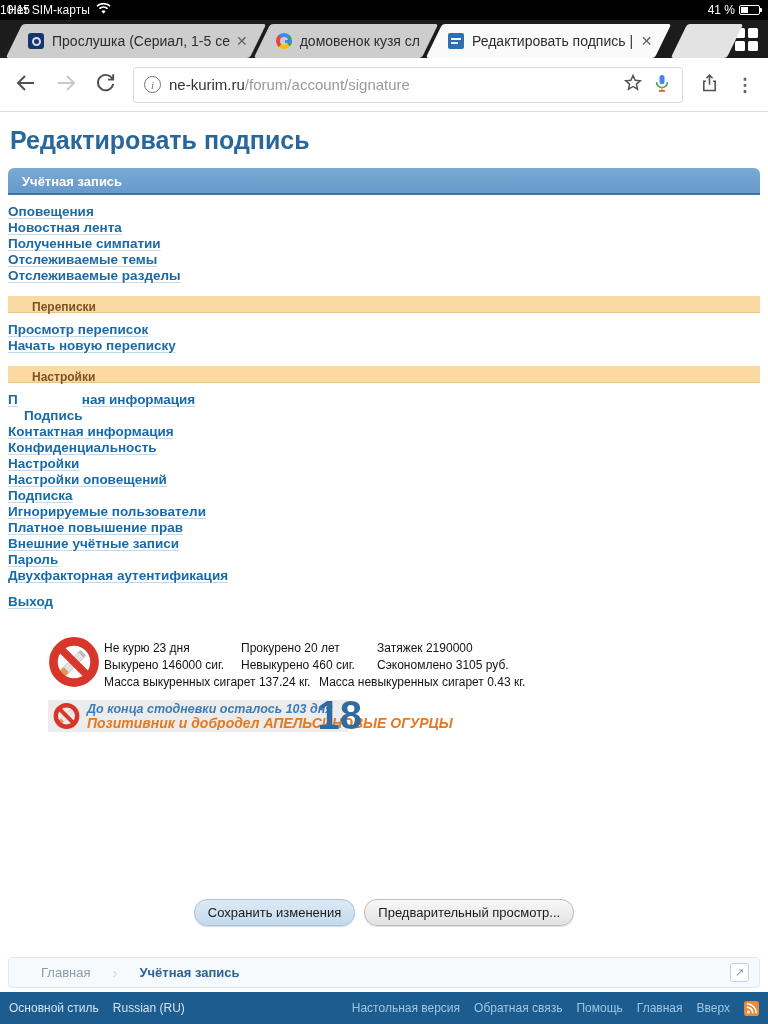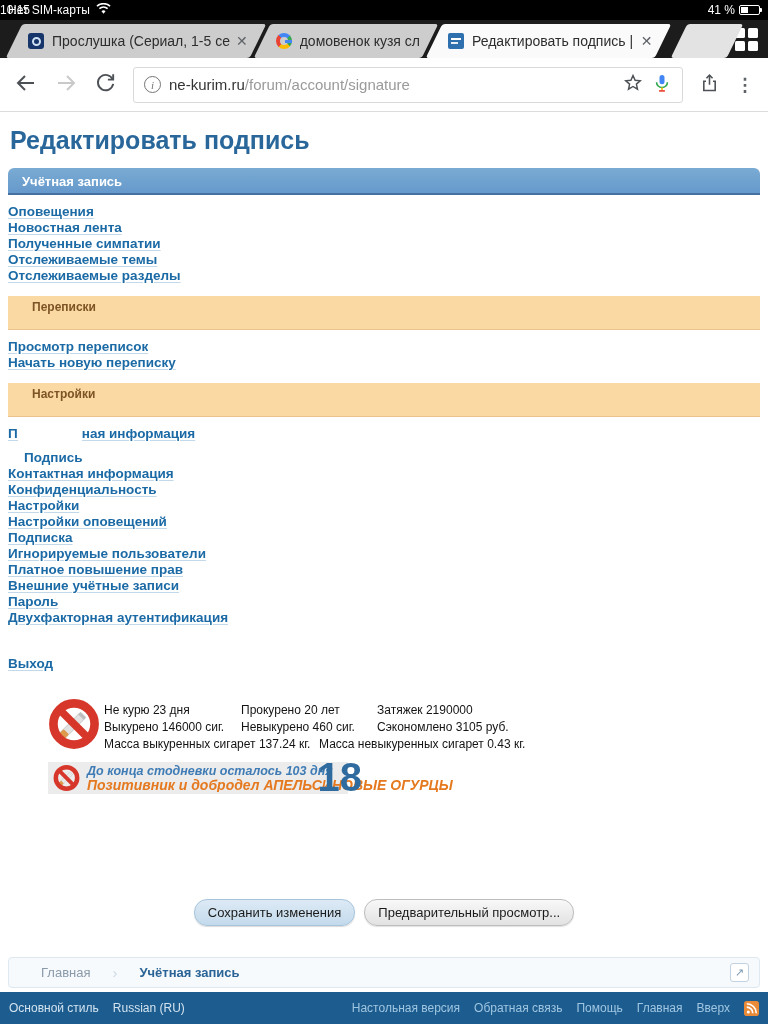--- a/index.html
+++ b/index.html
@@ -44,28 +44,28 @@
   .urlbox { flex:1; height:36px; border:1px solid #d9d9d9; border-radius:3px; display:flex; align-items:center; padding:0 10px; gap:8px; background:#fff; }
   .info-ic { width:17px; height:17px; border:1.5px solid #757575; border-radius:50%; color:#757575; font-size:11px; display:flex; align-items:center; justify-content:center; font-style:italic; font-family:"Liberation Serif",serif; flex:none; }
   .url-host { color:#333; font-size:15px; }
   .url-path { color:#9a9a9a; font-size:15px; }
   .menu-ic { color:#5f6368; font-size:18px; font-weight:bold; letter-spacing:0; }
 
   
   .content { padding:0 8px; }
   .page-title { color:#29679b; font-size:25px; font-weight:bold; margin:14px 0 13px 2px; }
   .bar-blue { background:linear-gradient(#7aabd3,#6699cc); color:#fff; font-size:13px; font-weight:bold; height:27px; line-height:27px; padding-left:14px; border-radius:6px 6px 0 0; border-bottom:2px solid #44719f; }
-  .bar-orange { background:#fbd9a2; border-bottom:1px solid #eac28b; color:#7d5426; font-size:12px; font-weight:bold; height:34px; line-height:23px; padding-left:24px; margin-top:12px; }
+  .bar-orange { background:#fbd9a2; border-bottom:1px solid #eac28b; color:#7d5426; font-size:12px; font-weight:bold; height:17px; line-height:23px; padding-left:24px; margin-top:12px; }
   .links { margin-top:9px; }
   .links .lnk { display:table; color:#1b6aa5; font-size:13.5px; font-weight:bold; line-height:16px; text-decoration:underline; text-decoration-color:#c3d8e9; text-underline-offset:2px; cursor:pointer; }
-  .lnk.no-u { text-decoration:none;margin-top:8px; }
+  .lnk.no-u { text-decoration:none; }
   .lnk.indent { margin-left:16px; }
   .lnk.obscured { position:relative; }
   .lnk.obscured .cover { position:absolute; left:10px; top:-3px; width:64px; height:19px; background:#fff; }
-  .logout { margin-top:30px; }
+  .logout { margin-top:10px; }
 
   
   .sig-wrap { margin:25px 0 0 40px; }
   .sig1 { display:flex; gap:4px; width:488px; background:#fff; }
   .sig1 svg { flex:none; }
   .sig-stats { font-size:12px; color:#141414; padding-top:5px; }
   .sig-row { display:flex; line-height:17px; white-space:nowrap; }
   .sc1 { width:137px; } .sc2 { width:136px; } .sc31 { width:215px; }
   .sig2 { margin-top:9px; width:300px; background:#ececec; display:flex; align-items:center; gap:7px; padding:2px 5px; position:relative; }
   .sig2 svg { flex:none; }

